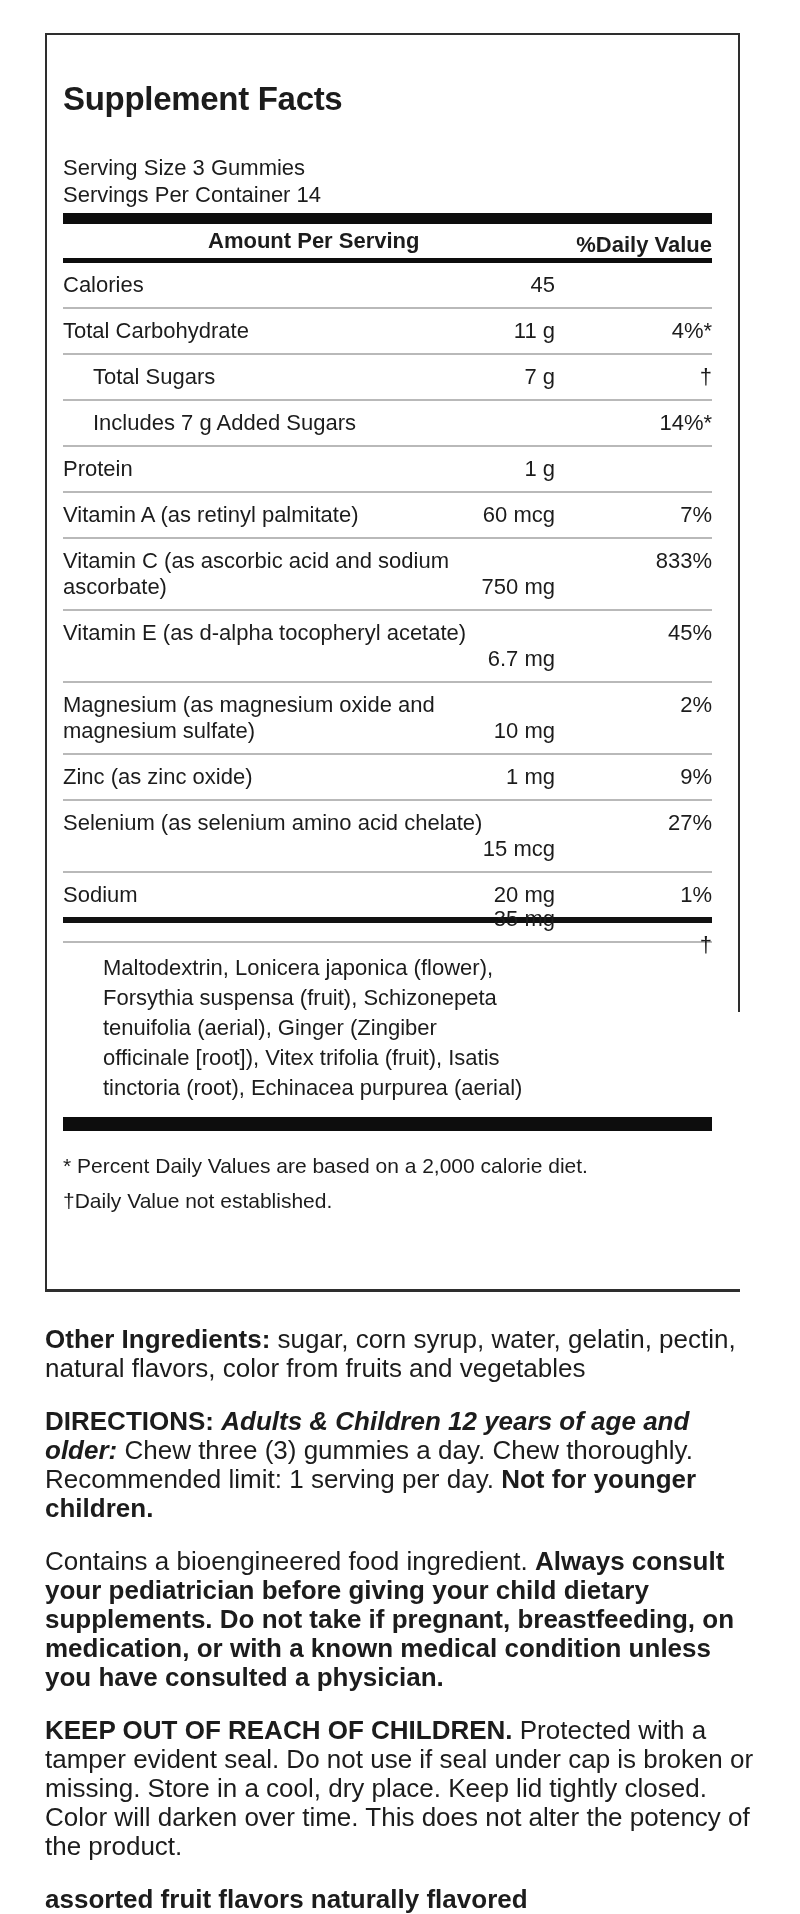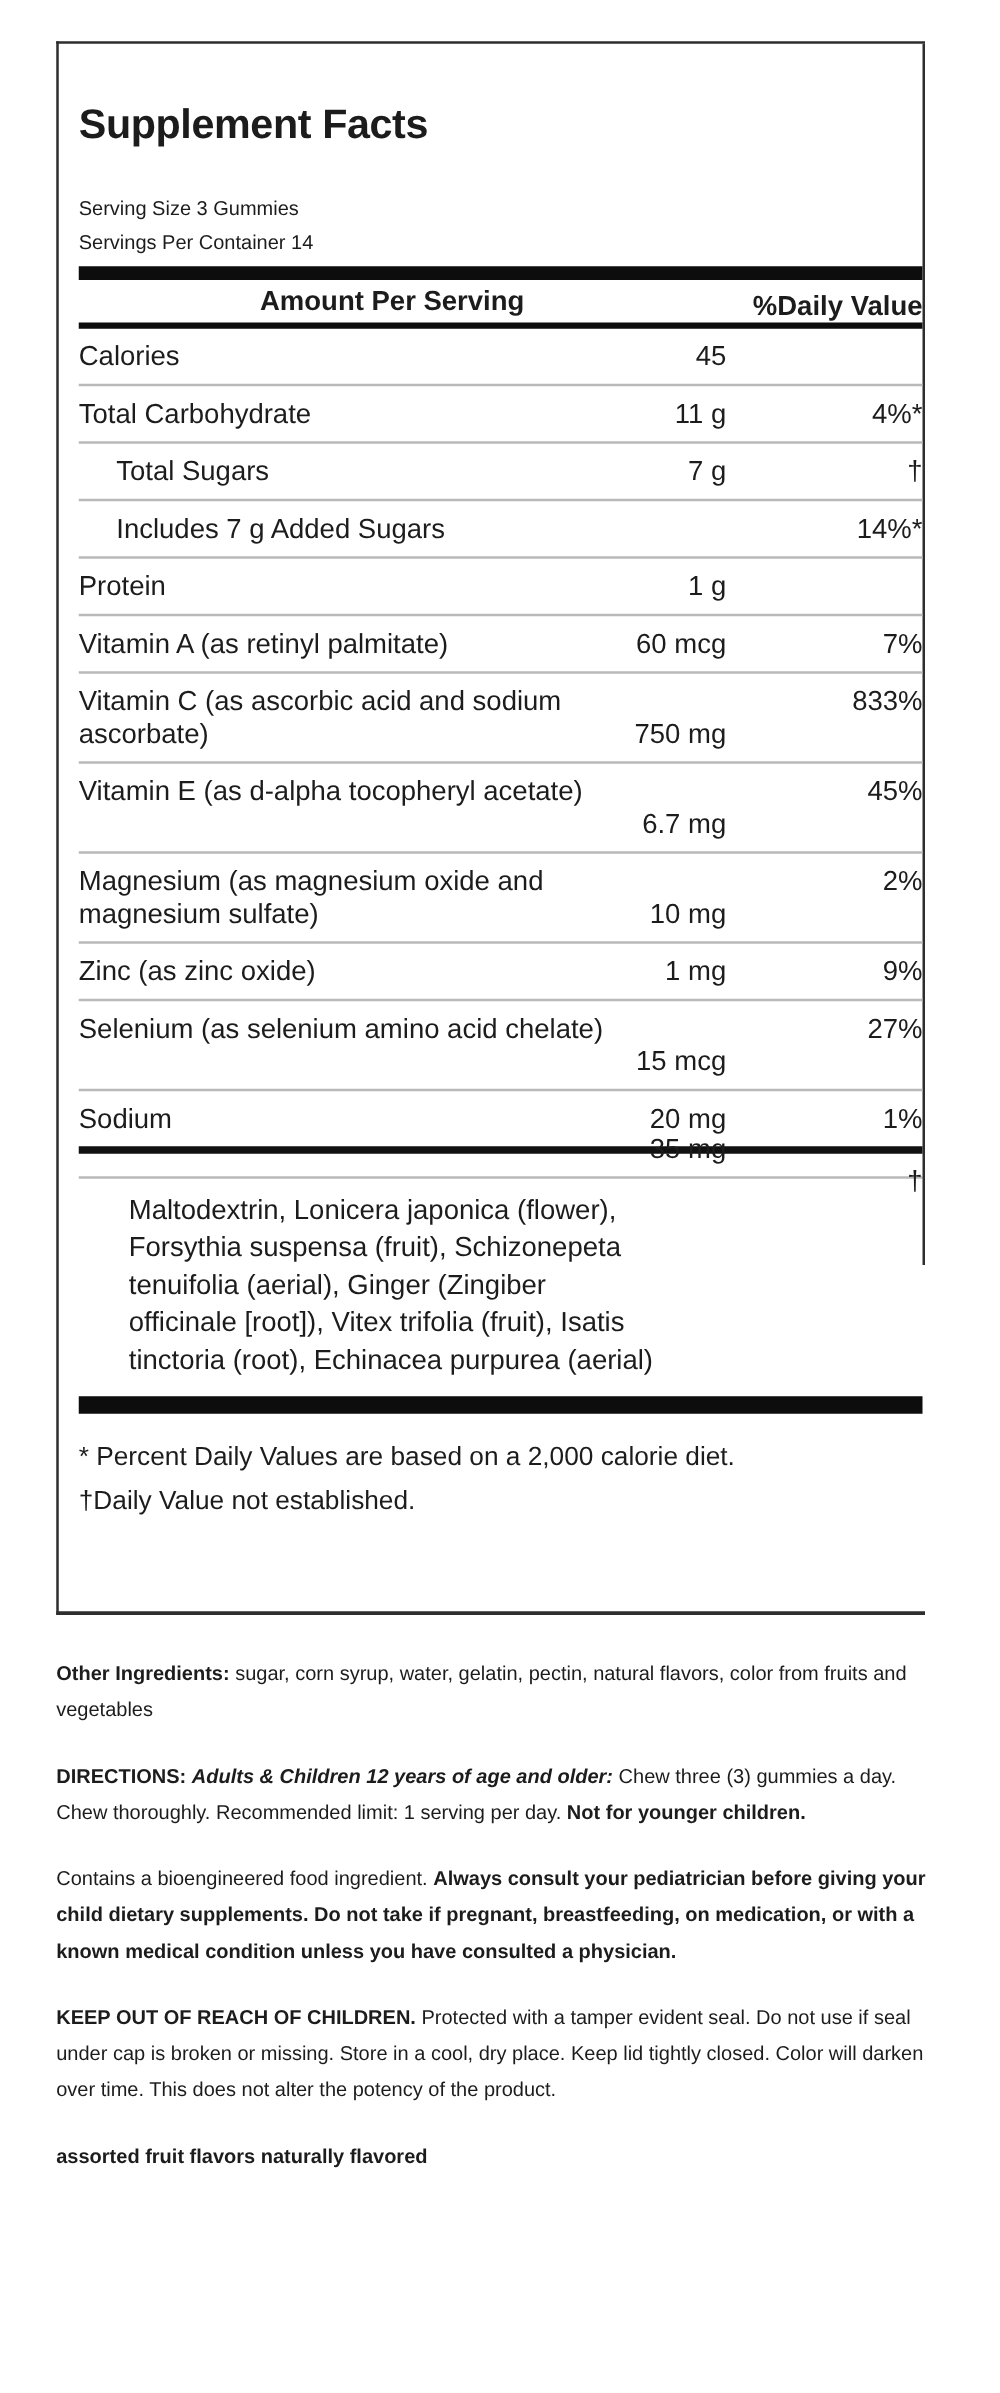--- a/index.html
+++ b/index.html
@@ -5,48 +5,48 @@
   html,body{margin:0;padding:0;}
   body{
     width:800px;height:1914px;background:#ffffff;position:relative;
     font-family:"Liberation Sans","DejaVu Sans",sans-serif;
     color:#1c1c1c;-webkit-font-smoothing:antialiased;
   }
   .facts-box{
     position:absolute;left:45px;top:33px;width:695px;height:1259px;
     box-sizing:border-box;
     border-left:2px solid #2e2e2e;border-top:2px solid #2e2e2e;border-bottom:3px solid #2e2e2e;
-    padding:0 2px 0 16px;background:#fff;
+    padding:0 28px 0 16px;background:#fff;
   }
   .right-border{
     position:absolute;top:0;right:0;width:2px;height:977px;background:#2e2e2e;
   }
   .facts-title{font-size:33px;font-weight:bold;margin:45px 0 0 0;letter-spacing:-0.3px;}
-  .serving-block{margin-top:36px;font-size:16px;line-height:27px;}
+  .serving-block{margin-top:36px;font-size:22px;line-height:27px;}
   .bar-heavy{height:11px;background:#0d0d0d;margin-top:5px;}
   .bar-medium{height:5px;background:#0d0d0d;}
   .bar-xheavy{height:14px;background:#0d0d0d;margin-top:14px;}
   .cols{position:relative;height:34px;font-size:22px;font-weight:bold;}
   .col-amount{position:absolute;left:145px;top:4px;}
   .col-dv{position:absolute;right:0;top:8px;}
   .row{position:relative;padding:9px 0;font-size:22px;line-height:26px;}
   .row + .row{border-top:2px solid #b9b9b9;}
   .row.thick-top{border-top:6px solid #111111;}
   .row-name{margin-right:170px;}
   .row-name.indent{padding-left:30px;}
   .row-amt{position:absolute;right:157px;bottom:9px;white-space:nowrap;}
   .row-dv{position:absolute;right:0;top:9px;white-space:nowrap;}
   .blend{
     border-top:2px solid #b9b9b9;padding:10px 0 0 40px;
     font-size:22px;line-height:30px;
   }
   .footnote{font-size:21px;line-height:26px;margin-top:22px;}
   .footnote + .footnote{margin-top:9px;}
   .info-sections{position:absolute;left:45px;top:1325px;width:712px;}
-  .info-sections p{margin:0 0 24px 0;font-size:16px;line-height:29px;}
+  .info-sections p{margin:0 0 24px 0;font-size:26px;line-height:29px;}
   .seg-b{font-weight:bold;}
   .seg-bi{font-weight:bold;font-style:italic;}
   .seg-n{font-weight:normal;}
 </style>
 </head>
 <body>
 
 <div class="facts-box">
   <div class="right-border"></div>
 

